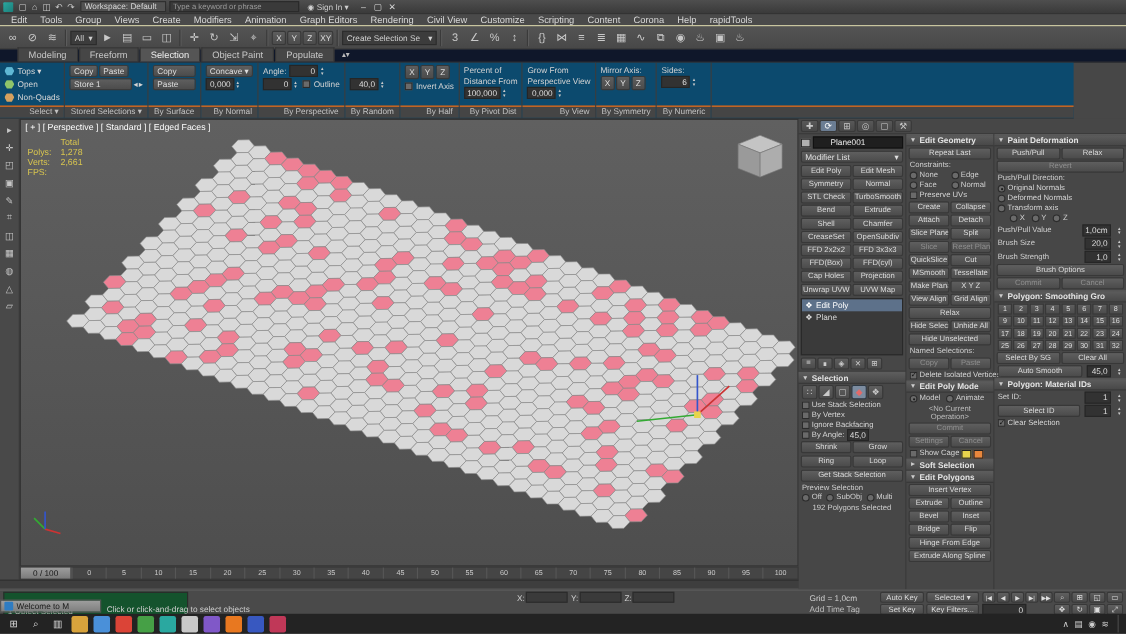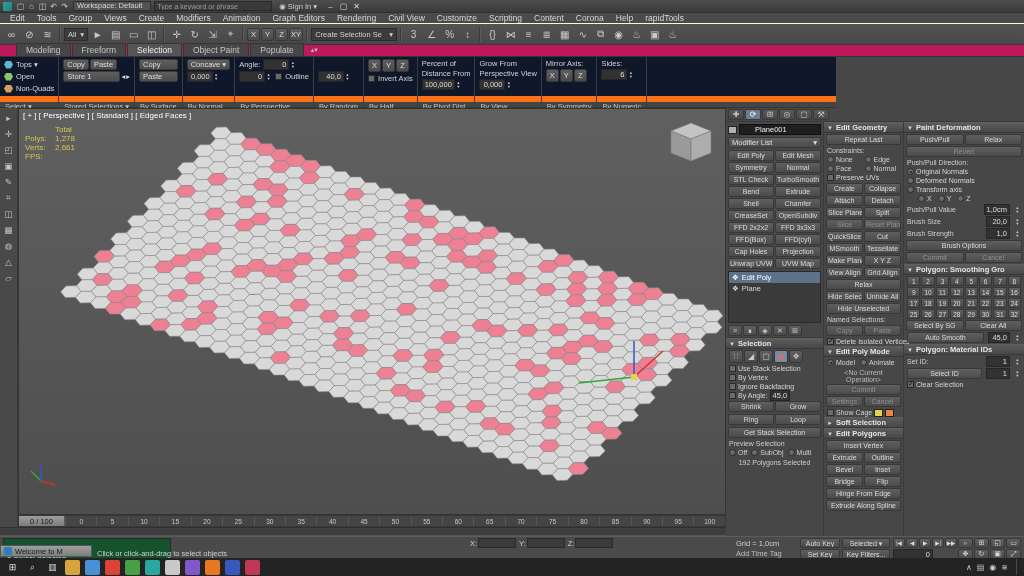--- a/index.html
+++ b/index.html
@@ -18,28 +18,28 @@
   
   #menubar{position:absolute;top:13px;left:0;width:1024px;height:11px;background:#4a4a4a;border-bottom:1px solid #fef9c3;display:flex;align-items:flex-start;padding-left:4px;font-size:8.5px}
   .mi{padding:0 6px;color:#d8d8d8;white-space:nowrap}
   
   #toolbar{position:absolute;top:24px;left:0;width:1024px;height:21px;background:linear-gradient(#545454,#484848);border-bottom:1px solid #393939;display:flex;align-items:center;gap:1px;padding:0 3px}
   .ic{width:17px;height:17px;display:flex;align-items:center;justify-content:center;color:var(--c,#c9c9c9);font-size:10px;border:1px solid transparent;border-radius:2px}
   .tsep{width:2px;height:15px;border-left:1px solid #3a3a3a;border-right:1px solid #5c5c5c;margin:0 2px}
   .dd{display:flex;align-items:center;justify-content:space-between;background:#3c3c3c;border:1px solid #2c2c2c;height:13px;font-size:7.5px;color:#d2d2d2;padding:0 3px;gap:4px;white-space:nowrap}
   .ax{min-width:13px;height:13px;display:flex;align-items:center;justify-content:center;background:linear-gradient(#5e5e5e,#4b4b4b);border:1px solid #383838;border-radius:2px;font-size:7.5px;color:#ddd;padding:0 1px}
   
-  #rtabs{position:absolute;top:45px;left:0;width:1024px;height:12px;background:#be185d;border-bottom:1px solid #353535;display:flex;align-items:flex-end;padding-left:16px}
+  #rtabs{position:absolute;top:45px;left:0;width:1024px;height:12px;background:#0f172a;border-bottom:1px solid #353535;display:flex;align-items:flex-end;padding-left:16px}
   .rtab{padding:1px 9px;font-size:8.5px;color:#c6c6c6;background:#464646;border:1px solid #353535;border-bottom:none;margin-right:1px;white-space:nowrap}
   .rtab.sel{background:#555;color:#efefef}
   #rmin{margin-left:6px;color:#bbb;font-size:7px;padding-bottom:2px}
-  #rbody{position:absolute;top:57px;left:0;width:836px;height:51px;background:#0f172a;border-bottom:1px solid #363636;display:flex}
+  #rbody{position:absolute;top:57px;left:0;width:976px;height:51px;background:#0c4a6e;border-bottom:1px solid #363636;display:flex}
   .rg{display:flex;flex-direction:column;border-right:1px solid #3c3c3c}
   .rgc{flex:1;padding:2px 4px;display:flex;flex-direction:column;gap:1px;justify-content:flex-start}
-  .rgfoot{height:11px;line-height:10px;text-align:left;font-size:7.5px;color:#c2c2c2;background:#454545;border-top:6px solid #f97316;padding:0 5px;white-space:nowrap}
+  .rgfoot{height:11px;line-height:10px;text-align:right;font-size:7.5px;color:#c2c2c2;background:#454545;border-top:1px solid #f97316;padding:0 5px;white-space:nowrap}
   .rbtn{display:flex;align-items:center;gap:3px;height:11px;background:linear-gradient(#5f5f5f,#4c4c4c);border:1px solid #3a3a3a;border-radius:2px;font-size:7.5px;color:#dedede;padding:0 3px;white-space:nowrap}
   .rrow{display:flex;align-items:center;gap:3px;height:11px;font-size:7.5px;color:#d8d8d8;white-space:nowrap}
   .hexic{width:9px;height:8px;background:var(--c,#7fb3cf);clip-path:polygon(25% 0,75% 0,100% 50%,75% 100%,25% 100%,0 50%);flex:none}
   .spin{display:flex;align-items:center;height:11px}
   .sv{background:#323232;border:1px solid #252525;color:#ddd;font-size:7.5px;padding:0 2px;min-width:26px;text-align:right;height:11px;line-height:10px;white-space:nowrap}
   .sar{display:flex;flex-direction:column;justify-content:center;align-items:center;font-size:4.5px;line-height:4px;color:#ccc;width:7px}
   .lblr{font-size:7.5px;color:#d2d2d2;white-space:nowrap}
   .cb{width:7px;height:7px;background:#6a6a6a;border:1px solid #2b2b2b;flex:none;position:relative}
   .cb.on::after{content:"✓";position:absolute;top:-2px;left:0;font-size:7px;color:#111}
   .rb{width:7px;height:7px;border-radius:50%;background:#6a6a6a;border:1px solid #2b2b2b;flex:none;position:relative}

